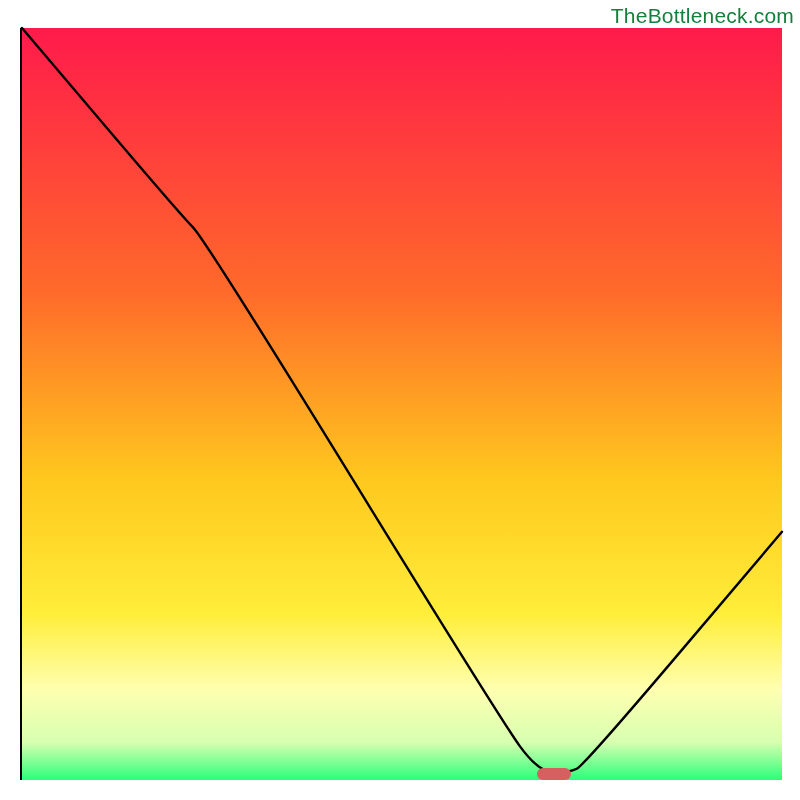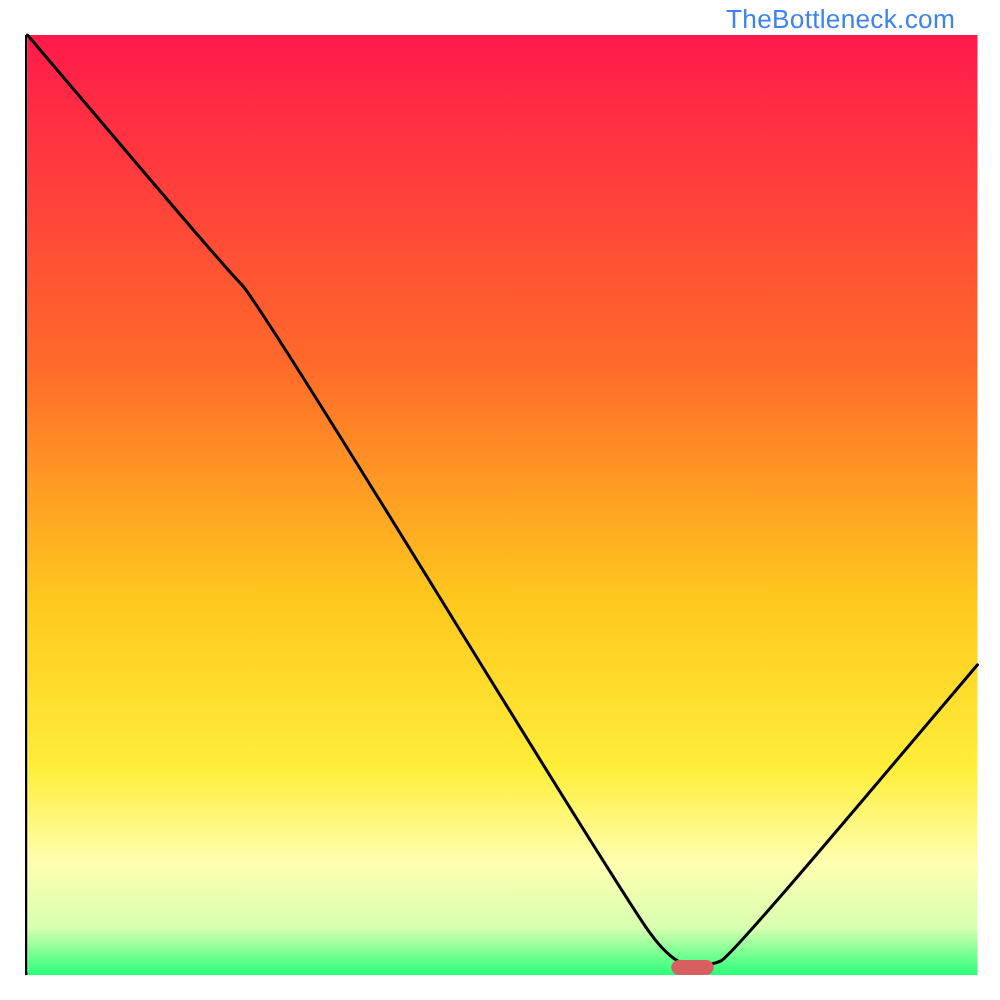--- a/index.html
+++ b/index.html
@@ -16,23 +16,23 @@
   .plot-region {
     position: absolute;
     left: 0;
     top: 0;
     width: 760px;
     height: 752px;
   }
   .attrib {
     position: absolute;
     top: 4px;
-    right: 36px;
+    right: 6px;
     font-size: 21px;
-    color: #3b82f6;
+    color: #15803d;
     font-family: Arial, sans-serif;
     letter-spacing: 0.2px;
   }
   svg.curve {
     position: absolute;
     left: 0; top: 0;
     width: 760px; height: 752px;
     overflow: visible;
   }
   .marker {

